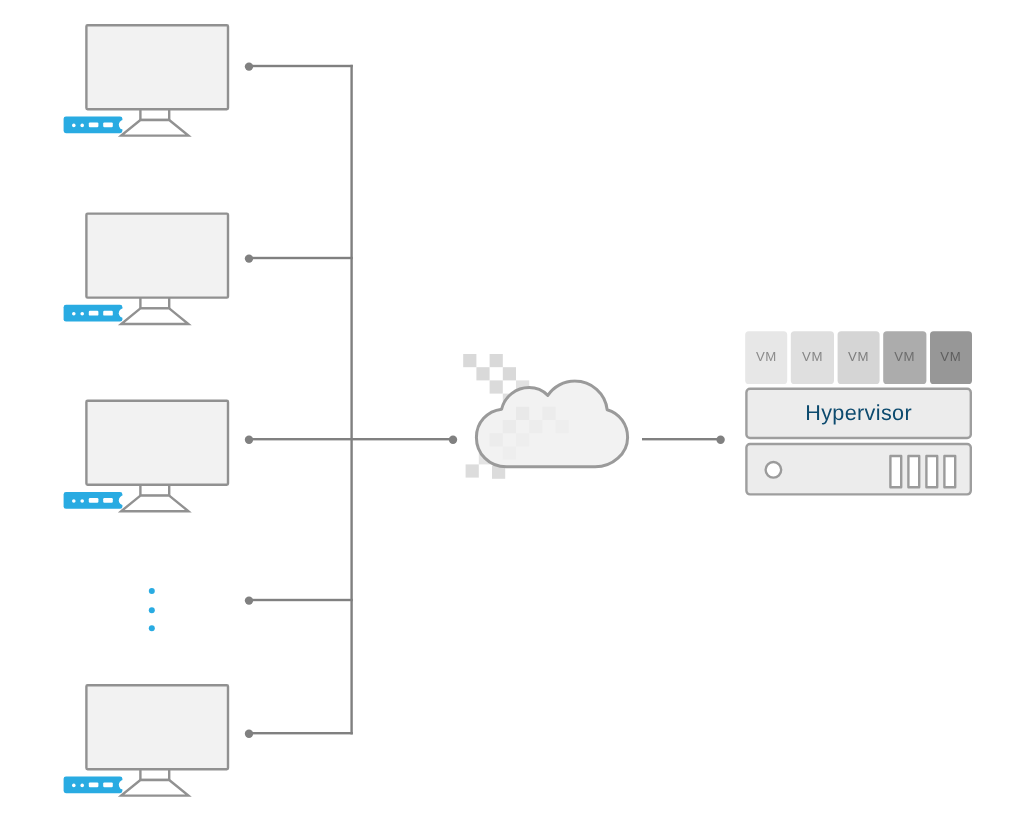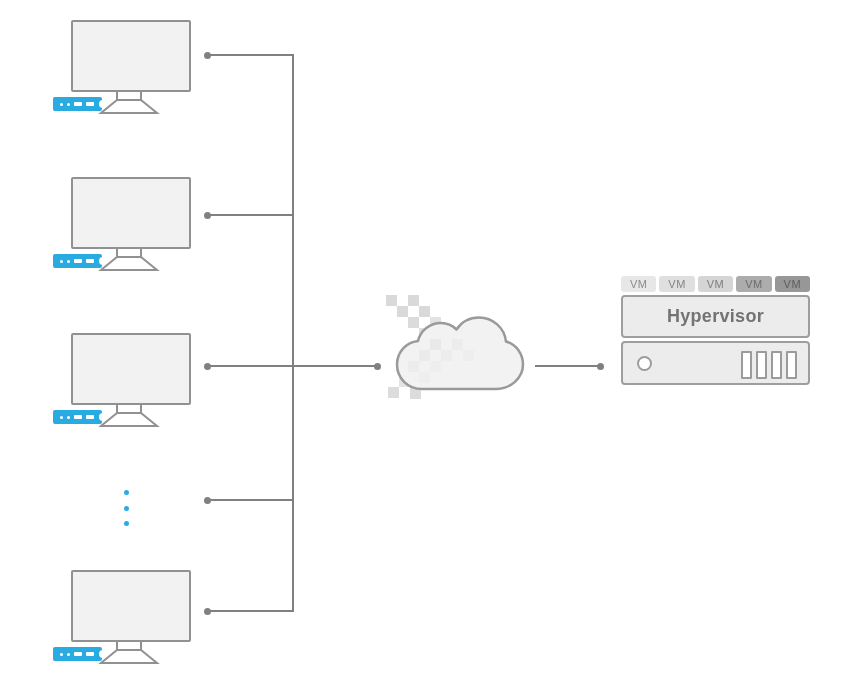--- a/index.html
+++ b/index.html
@@ -34,21 +34,21 @@
   .c4{left:50px;top:570px;}
   
   .more{position:absolute;left:124px;top:490px;width:6px;height:36px;
         display:flex;flex-direction:column;justify-content:space-between;}
   .more span{width:5px;height:5px;border-radius:50%;}
   
   .pix{position:absolute;width:11px;height:11px;}
   .cloudsvg{position:absolute;left:394px;top:316px;}
   
   .server-stack{position:absolute;left:621px;top:276px;width:189px;}
-  .vm-row{display:flex;gap:3px;height:16px;border-radius:12px;}
+  .vm-row{display:flex;gap:3px;height:44px;border-radius:12px;}
   .vm{flex:1 1 0;border-radius:3px;display:flex;align-items:center;justify-content:center;
       font-size:11px;letter-spacing:.5px;}
   .hypervisor{
     margin-top:3px;height:39px;background:#ececec;border:2px solid #9e9e9e;border-radius:4px;
     display:flex;align-items:center;justify-content:center;font-size:18px;letter-spacing:.3px;
   }
   .chassis{
     position:relative;margin-top:3px;height:40px;background:#ececec;
     border:2px solid #9e9e9e;border-radius:4px;
   }
@@ -181,21 +181,21 @@
   <div class="pix" style="left:419px;top:372px;background:#eeeeee;"></div>
 
   <div class="server-stack">
     <div class="vm-row">
       <div class="vm" style="background: rgb(231, 231, 231); color: rgb(139, 139, 139);">VM</div>
       <div class="vm" style="background: rgb(223, 223, 223); color: rgb(133, 133, 133);">VM</div>
       <div class="vm" style="background: rgb(213, 213, 213); color: rgb(125, 125, 125);">VM</div>
       <div class="vm" style="background: rgb(172, 172, 172); color: rgb(108, 108, 108);">VM</div>
       <div class="vm" style="background: rgb(151, 151, 151); color: rgb(94, 94, 94);">VM</div>
     </div>
-    <div class="hypervisor" style="color: #737373; font-weight: bold;">Hypervisor</div>
+    <div class="hypervisor" style="color: #0c4a6e;">Hypervisor</div>
     <div class="chassis">
       <div class="power-circle"></div>
       <div class="vents">
         <div class="vent"></div>
         <div class="vent"></div>
         <div class="vent"></div>
         <div class="vent"></div>
       </div>
     </div>
   </div>

